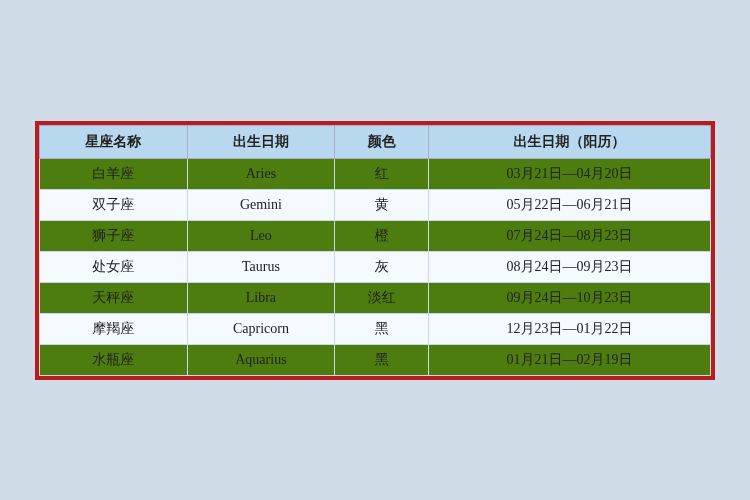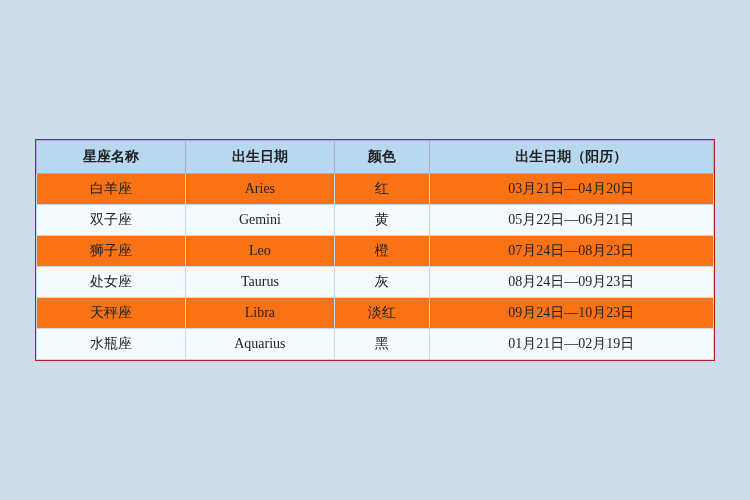--- a/index.html
+++ b/index.html
@@ -8,39 +8,39 @@
       height: 500px;
       background-color: #d0dce8;
       display: flex;
       align-items: center;
       justify-content: center;
       font-family: "SimSun", "宋体", serif;
       font-size: 14px;
     }
     .table-container {
       background: #fff;
-      border: 1px solid #b91c1c;
+      border: 4px solid #b91c1c;
       width: 680px;
     }
     table {
       width: 100%;
       border-collapse: collapse;
     }
     thead tr {
       background-color: #b8d8f0;
     }
     thead th {
       border: 1px solid #aac;
       padding: 7px 10px;
       text-align: center;
       font-weight: bold;
       color: #222;
     }
     tbody tr {
-      background-color: #f97316;
+      background-color: #4d7c0f;
     }
     tbody tr:nth-child(even) {
       background-color: #f5faff;
     }
     tbody td {
       border: 1px solid #c8d8e8;
       padding: 6px 10px;
       text-align: center;
       color: #222;
     }
@@ -83,20 +83,26 @@
           <td>灰</td>
           <td>08月24日—09月23日</td>
         </tr>
         <tr>
           <td>天秤座</td>
           <td>Libra</td>
           <td>淡红</td>
           <td>09月24日—10月23日</td>
         </tr>
         <tr>
+          <td>摩羯座</td>
+          <td>Capricorn</td>
+          <td>黑</td>
+          <td>12月23日—01月22日</td>
+        </tr>
+        <tr>
           <td>水瓶座</td>
           <td>Aquarius</td>
           <td>黑</td>
           <td>01月21日—02月19日</td>
         </tr>
       </tbody>
   </table>
 </div>
 
 </body></html>

